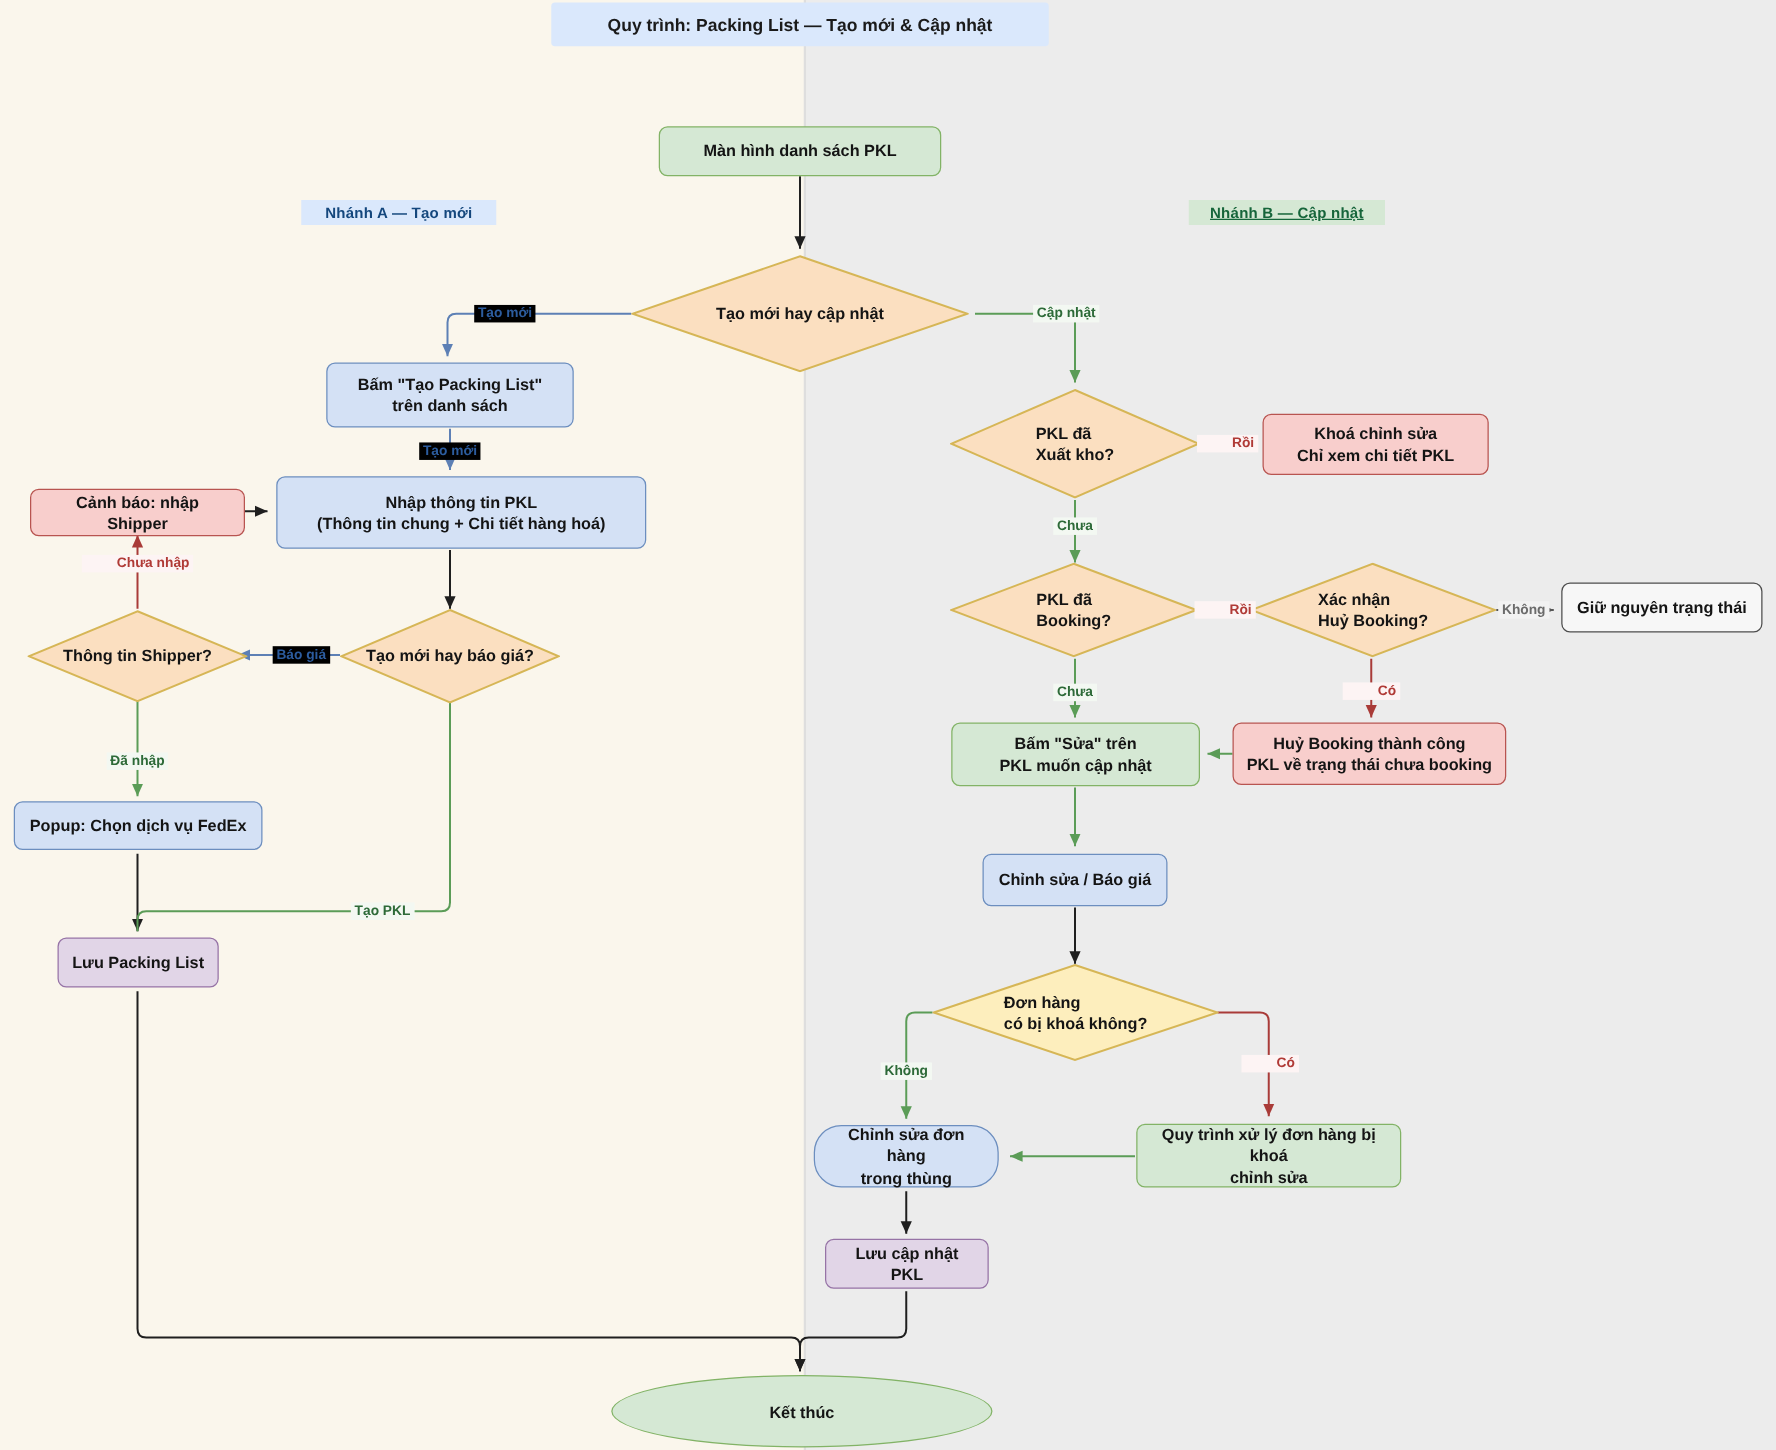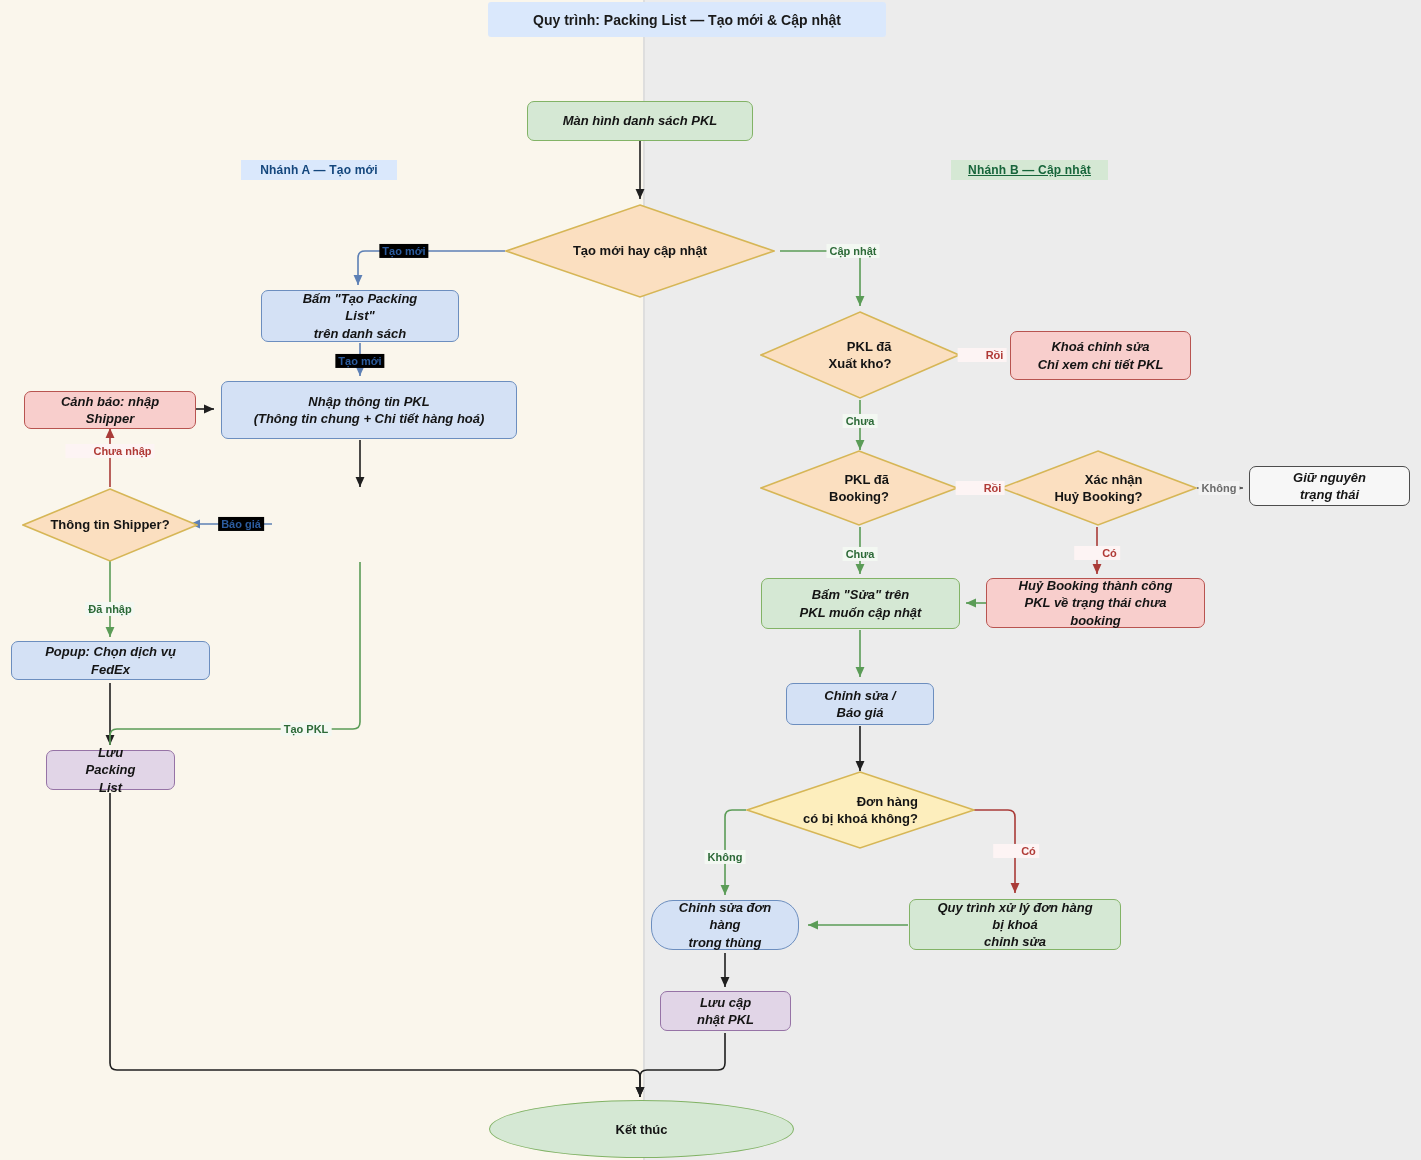--- a/index.html
+++ b/index.html
@@ -37,39 +37,38 @@
     position: absolute;
     box-sizing: border-box;
     display: flex;
     align-items: center;
     justify-content: center;
     text-align: center;
     font-size: 13px;
     font-weight: bold;
     color: #141414;
     line-height: 1.32;
-    padding: 4px 26px;
-    font-style: italic;
+    padding: 4px 10px;
   }
   .rect {
     border-radius: 7px;
     border: 1px solid #888;
   }
   .n-green  { background: #d5e8d4; border-color: #82b366; }
   .n-blue   { background: #d4e1f5; border-color: #6c8ebf; }
   .n-red    { background: #f8cecc; border-color: #b85450; }
   .n-purple { background: #e1d5e7; border-color: #9673a6; }
   .n-white  { background: #f7f7f7; border-color: #4d4d4d; }
 
   .diamond {
     position: absolute;
     display: flex;
     align-items: center;
     justify-content: center;
-    text-align: right;
+    text-align: left;
   }
   .diamond .dshape {
     position: absolute;
     left: 0; top: 0;
     width: 100%; height: 100%;
   }
   .diamond .dlabel {
     position: relative;
     font-size: 13px;
     font-weight: bold;
@@ -204,21 +203,21 @@
       <path d="M974,810 L1008,810 Q1015,810 1015,817 L1015,893" stroke="#a93b38" marker-end="url(#ah-red)"></path>
 
       <path d="M908,925 L808,925" stroke="#5b9c57" marker-end="url(#ah-green)"></path>
 
       <path d="M725,953 L725,987" stroke="#1f1f1f" marker-end="url(#ah-black)"></path>
 
       <path d="M725,1033 L725,1063 Q725,1070 718,1070 L647,1070 Q640,1070 640,1077 L640,1097" stroke="#1f1f1f" marker-end="url(#ah-black)"></path>
     </g>
   </svg>
 
-  <div class="title-banner" style="left:441px; top:2px; width:398px; height:35px;margin-left:47px;">Quy trình: Packing List — Tạo mới &amp; Cập nhật</div>
+  <div class="title-banner" style="left:441px; top:2px; width:398px; height:35px;">Quy trình: Packing List — Tạo mới &amp; Cập nhật</div>
 
   <div class="branch-tag tag-a" style="left:241px; top:160px; width:156px; height:20px;">Nhánh A — Tạo mới</div>
 
   <div class="branch-tag tag-b" style="left:951px; top:160px; width:157px; height:20px;">Nhánh B — Cập nhật</div>
 
   <div class="node rect n-green" style="left:527px; top:101px; width:226px; height:40px;">Màn hình danh sách PKL</div>
 
   <div class="diamond" style="left:505px; top:204px; width:270px; height:94px;">
     <svg class="dshape" viewBox="0 0 270 94" preserveAspectRatio="none">
       <polygon points="135,1 269,47 135,93 1,47" fill="#fbdfc0" stroke="#d6b656" stroke-width="1.6"></polygon>
@@ -238,20 +237,26 @@
 
   <div class="node rect n-red" style="left:24px; top:391px; width:172px; height:38px;">Cảnh báo: nhập Shipper</div>
 
   <div class="diamond" style="left:22px; top:488px; width:176px; height:74px;">
     <svg class="dshape" viewBox="0 0 176 74" preserveAspectRatio="none">
       <polygon points="88,1 175,37 88,73 1,37" fill="#fbdfc0" stroke="#d6b656" stroke-width="1.6"></polygon>
     </svg>
     <span class="dlabel">Thông tin Shipper?</span>
   </div>
 
+  <div class="diamond" style="left:272px; top:487px; width:176px; height:76px;">
+    <svg class="dshape" viewBox="0 0 176 76" preserveAspectRatio="none">
+      <polygon points="88,1 175,38 88,75 1,38" fill="#fbdfc0" stroke="#d6b656" stroke-width="1.6"></polygon>
+    </svg>
+    <span class="dlabel">Tạo mới hay báo giá?</span>
+  </div>
 
   <div class="node rect n-blue" style="left:11px; top:641px; width:199px; height:39px;">Popup: Chọn dịch vụ FedEx</div>
 
   <div class="node rect n-purple" style="left:46px; top:750px; width:129px; height:40px;">Lưu Packing List</div>
 
   <div class="diamond" style="left:760px; top:311px; width:200px; height:88px;">
     <svg class="dshape" viewBox="0 0 200 88" preserveAspectRatio="none">
       <polygon points="100,1 199,44 100,87 1,44" fill="#fbdfc0" stroke="#d6b656" stroke-width="1.6"></polygon>
     </svg>
     <span class="dlabel">

